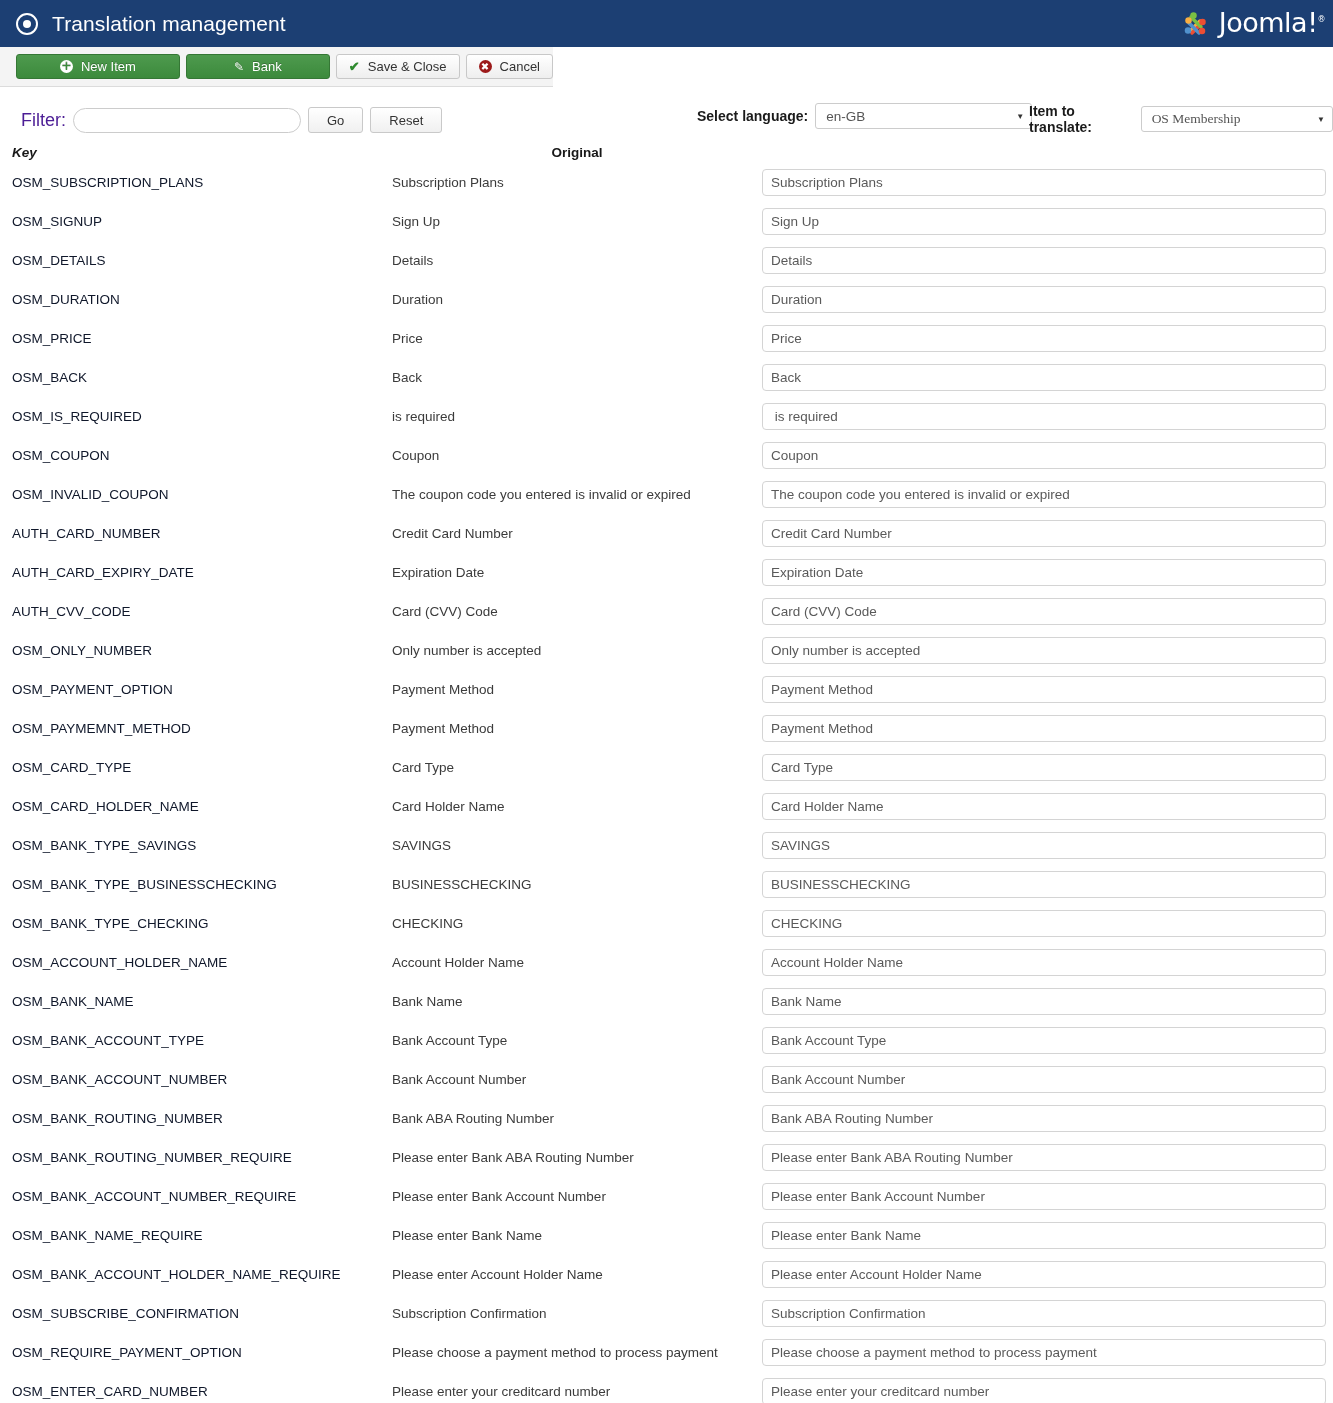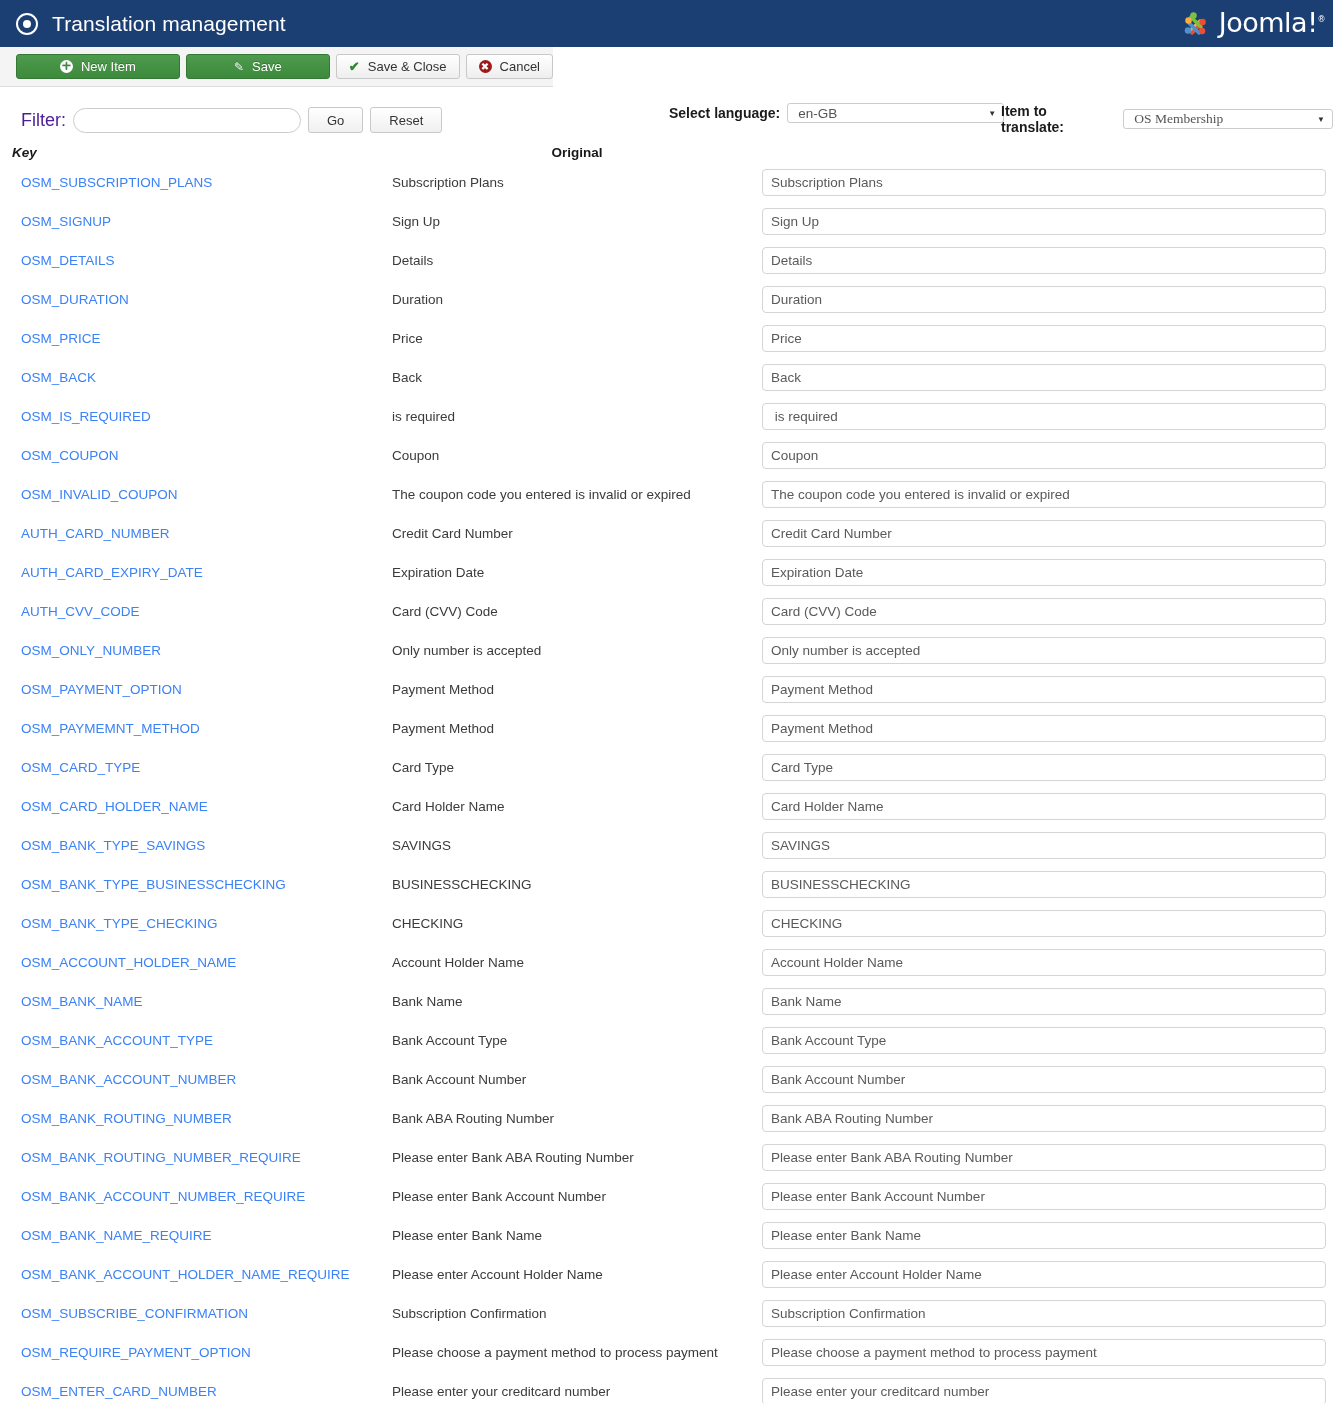--- a/index.html
+++ b/index.html
@@ -164,24 +164,24 @@
   .lang-group {
     position: absolute;
     left: 669px; top: 0;
     display: flex; align-items: center; gap: 7px;
   }
   .item-group {
     position: absolute;
     left: 1001px; top: 0;
     display: flex; align-items: center; gap: 14px;
   }
-  .sel-label { font-size: 14px; font-weight: bold; color: #1b1b1b; }
+  .sel-label { font-size: 14px; font-weight: bold; color: #1b1b1b; margin-left: 28px; }
   .sel {
     position: relative;
-    height: 20px;
+    height: 26px;
     border: 1px solid #cccccc;
     border-radius: 3px;
     background: #ffffff;
     display: flex;
     align-items: center;
     padding: 0 22px 0 10px;
     font-size: 13.5px;
     color: #555555;
     cursor: pointer;
   }
@@ -208,23 +208,23 @@
   .th-original { width: 370px; text-align: center; }
   .th-trans    { flex: 1; }
 
   .row {
     display: flex;
     align-items: center;
     height: 39px;
   }
   .cell-key {
     width: 392px;
-    padding-left: 21px;
+    padding-left: 12px;
     font-size: 13.5px;
-    color: #3b82f6;
+    color: #0f172a;
   }
   .cell-orig {
     width: 370px;
     font-size: 13.5px;
     color: #3b3b3b;
   }
   .cell-trans {
     flex: 1;
     padding-right: 7px;
   }
@@ -266,21 +266,21 @@
   </div>
 </div>
 
 <div class="toolbar">
   <button class="btn btn-green btn-new">
     <span class="ic ic-plus">+</span>
     <span>New Item</span>
   </button>
   <button class="btn btn-green btn-save">
     <span class="ic ic-pencil">✎</span>
-    <span>Save</span>
+    <span>Bank</span>
   </button>
   <button class="btn btn-grey">
     <span class="ic ic-check">✔</span>
     <span>Save &amp; Close</span>
   </button>
   <button class="btn btn-grey">
     <span class="ic ic-cancel">✖</span>
     <span>Cancel</span>
   </button>
 </div>

